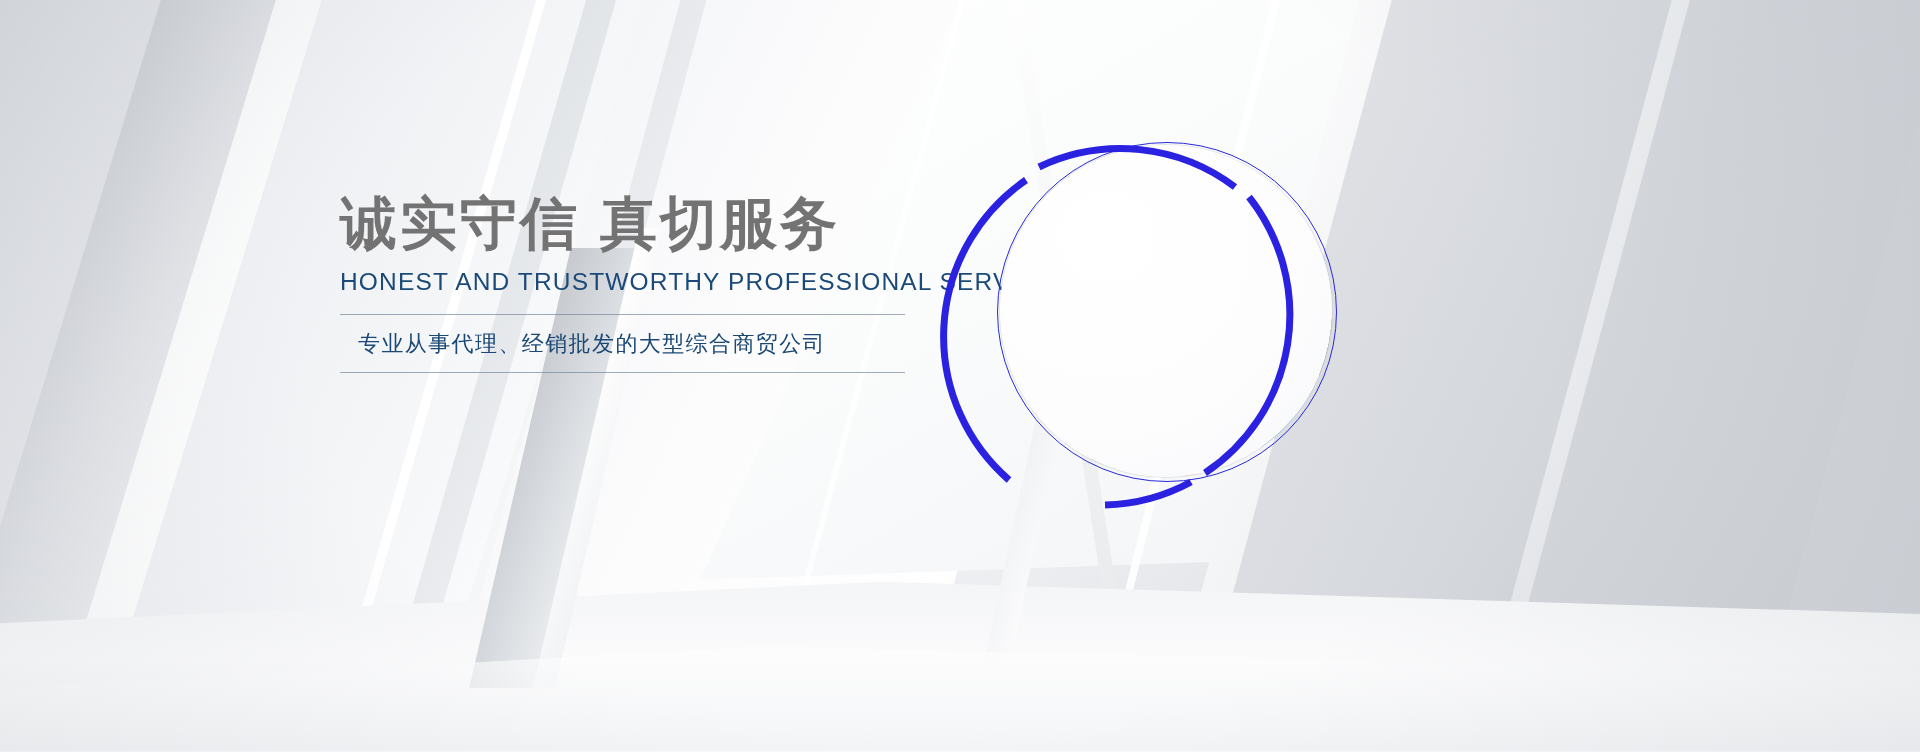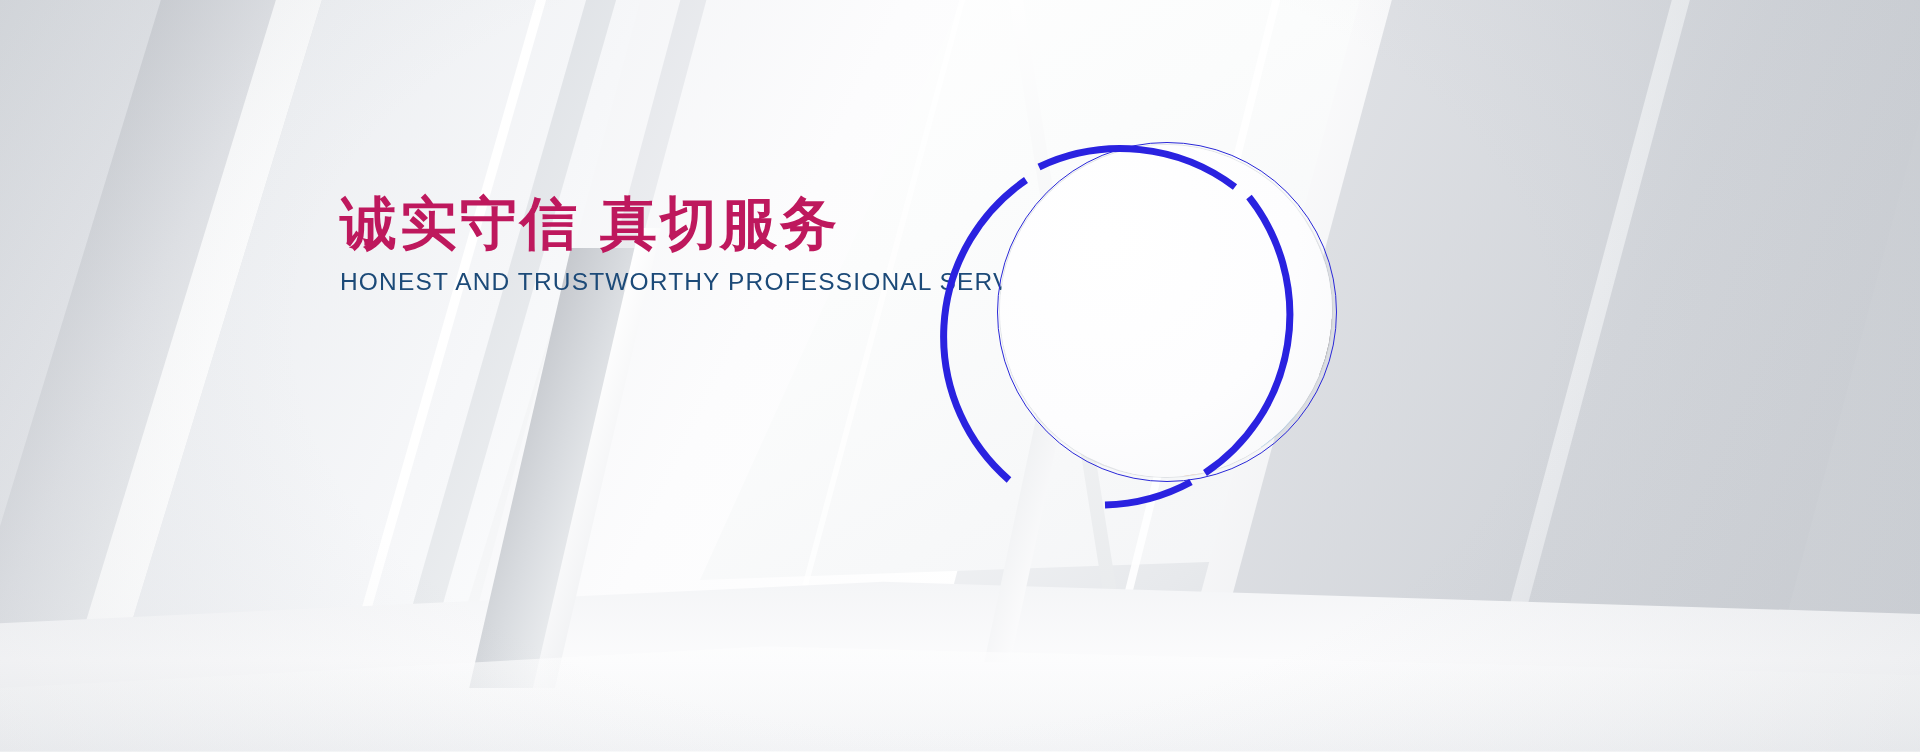--- a/index.html
+++ b/index.html
@@ -106,21 +106,21 @@
 
   .vignette{
     position:absolute;inset:0;
     background:radial-gradient(ellipse 1200px 760px at 48% 44%, rgba(255,255,255,0) 52%, rgba(170,176,184,.18) 100%);
   }
 
   
   .content{position:absolute;left:340px;top:190px;width:620px;}
 
   .headline{
-    color:#be185d;
+    color:#737373;
     font-size:57px;
     font-weight:bold;
     letter-spacing:3px;
     line-height:1.16;
     white-space:nowrap;
     margin:0;
   }
   .headline .gap{display:inline-block;width:20px;}
 
   .eyebrow{
@@ -208,20 +208,25 @@
   <div class="vignette"></div>
 
   <div class="content">
 
     <div class="headline">
       <span>诚实守信</span><span class="gap"></span><span>真切服务</span>
     </div>
 
     <div class="eyebrow">HONEST AND TRUSTWORTHY PROFESSIONAL SERVICES</div>
 
+    <div class="rule-block">
+      <div class="rule"></div>
+      <div class="desc">专业从事代理、经销批发的大型综合商贸公司</div>
+      <div class="rule"></div>
+    </div>
 
 
   </div>
 
   <div class="slash"></div>
 
   <div class="photo">
     <div class="photo-inner"></div>
     <svg width="332" height="332" viewBox="0 0 332 332">
       <defs>

